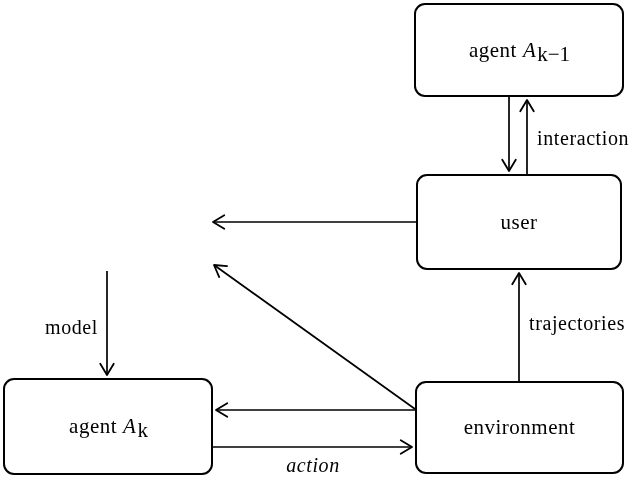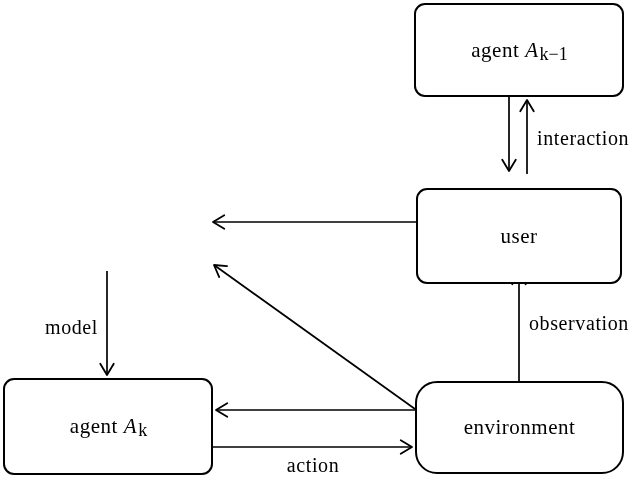--- a/index.html
+++ b/index.html
@@ -34,46 +34,46 @@
     justify-content: center;
     font-size: 21px;
     letter-spacing: 0.5px;
     white-space: nowrap;
   }
   .node .mathvar {
     font-style: italic;
     margin-left: 6px;
   }
   .node sub {
-    font-size: 18px;
+    font-size: 21px;
     letter-spacing: 0;
     vertical-align: baseline;
     position: relative;
     top: 4px;
     left: 1px;
   }
   .edge-label {
     position: absolute;
     font-size: 20px;
     letter-spacing: 0.6px;
     line-height: 24px;
     white-space: nowrap;
   }
   #node-agent-prev   { left: 414px; top:   3px; width: 210px; height: 94px; }
-  #node-user         { left: 416px; top: 188px; width: 206px; height: 96px; }
+  #node-user         { left: 416px; top: 174px; width: 206px; height: 96px; }
   #node-reward-model { left:   3px; top: 174px; width: 207px; height: 97px; }
   #node-agent-k      { left:   3px; top: 378px; width: 210px; height: 97px; }
-  #node-environment  { left: 415px; top: 381px; width: 209px; height: 93px; border-radius: 22px; }
+  #node-environment  { left: 415px; top: 381px; width: 209px; height: 93px; }
 
   #label-interaction  { left: 537px; top: 126px; }
   #label-feedback     { left: 250px; top: 195px; width: 126px; text-align: center; }
   #label-reward       { left:   0px; top: 315px; width:  98px; text-align: right; }
   #label-trajectories { left: 529px; top: 311px; }
   #label-observation  { left: 248px; top: 381px; width: 126px; text-align: center; }
-  #label-action       { left: 250px; top: 453px; width: 126px; text-align: center; }
+  #label-action       { left: 250px; top: 453px; width: 126px; text-align: center; font-style: italic; }
 </style>
 </head>
 <body>
 
 <div id="canvas">
 
   <svg id="edges-svg" viewBox="0 0 640 480" xmlns="http://www.w3.org/2000/svg">
     <defs>
       <marker id="arrowhead" markerUnits="userSpaceOnUse" markerWidth="22" markerHeight="18" viewBox="-11 -8 13 16" refX="0" refY="0" orient="auto">
         <path d="M -10 -6 L 0 0 L -10 6" fill="none" stroke="#000000" stroke-width="1.6" stroke-linecap="round" stroke-linejoin="round"></path>
@@ -107,16 +107,16 @@
       <span class="mathvar">A</span>
       <sub>k</sub>
   </div>
 
   <div class="node" id="node-environment">
     <span>environment</span>
   </div>
 
   <div class="edge-label" id="label-interaction">interaction</div>
   <div class="edge-label" id="label-reward">model</div>
-  <div class="edge-label" id="label-trajectories">observation</div>
+  <div class="edge-label" id="label-trajectories">trajectories</div>
   <div class="edge-label" id="label-action">action</div>
 
 </div>
 
 </body></html>

